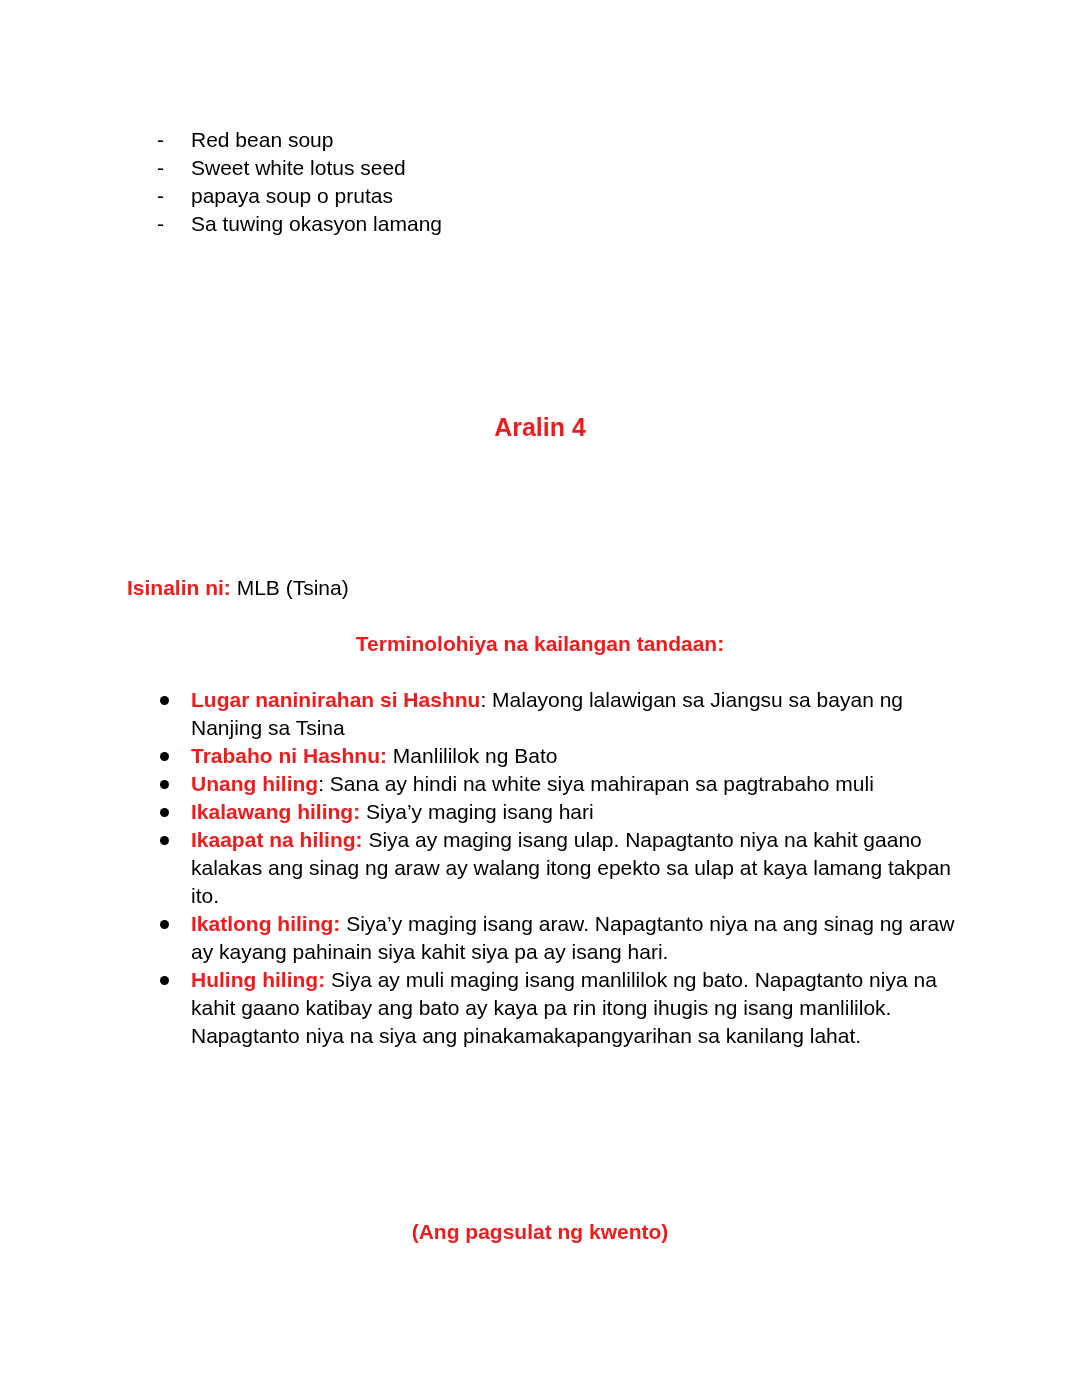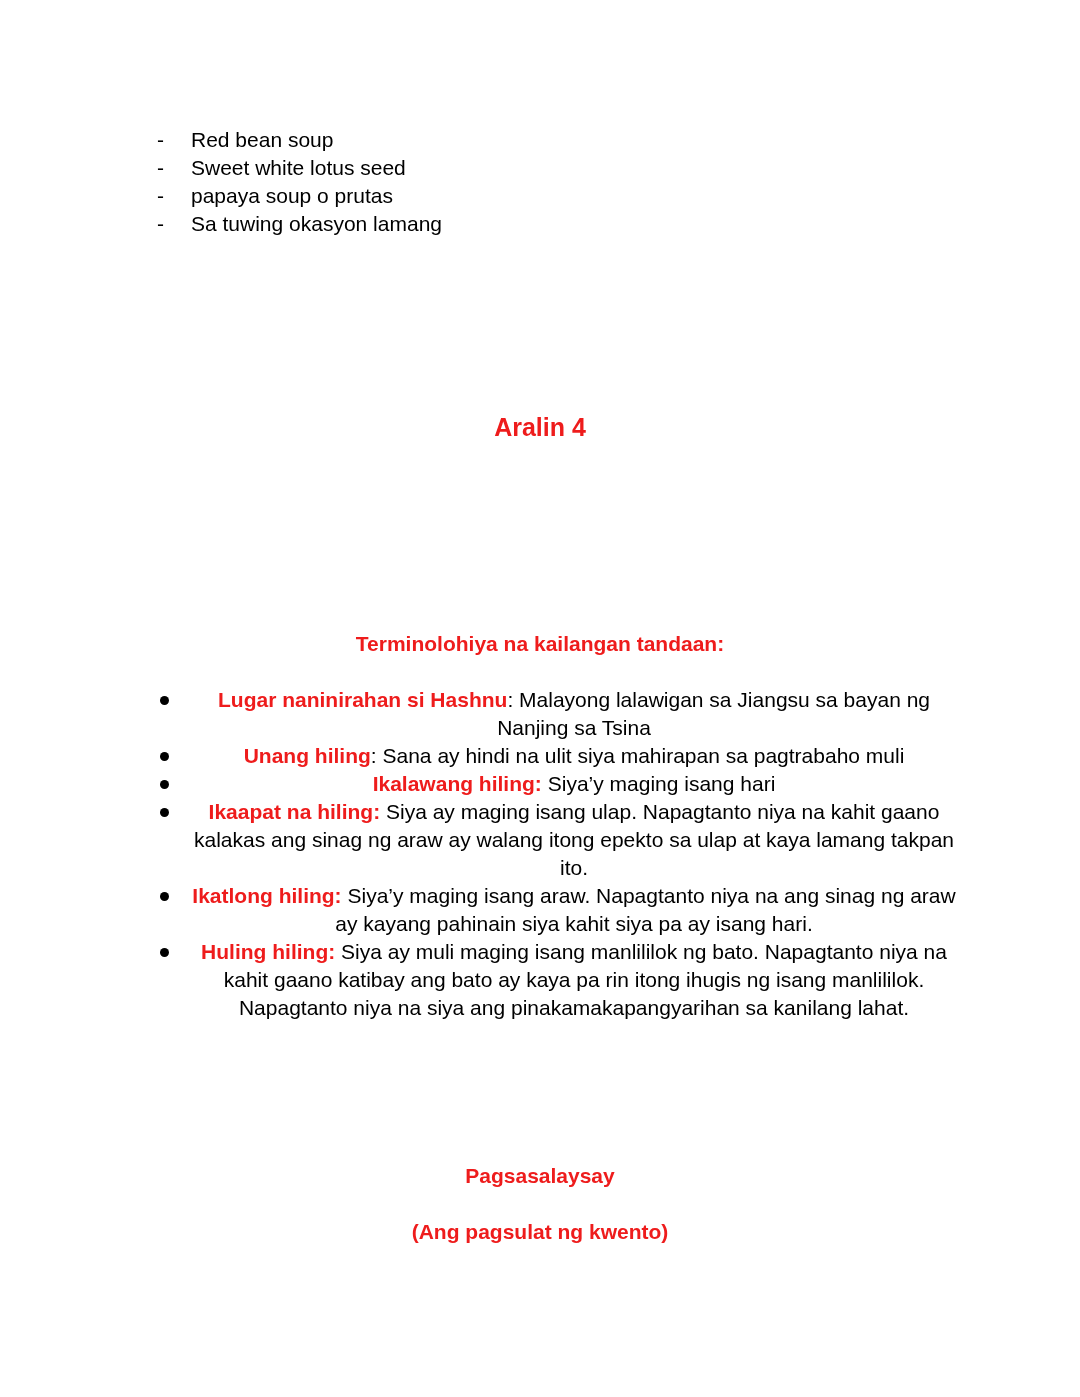--- a/index.html
+++ b/index.html
@@ -80,21 +80,20 @@
     .bullet-list {
       position: absolute;
       left: 157px;
       top: 686px;
       width: 800px;
       margin: 0;
       padding: 0;
       list-style: none;
       font-size: 21px;
       line-height: 28px;
-      text-align: center;
     }
     .bullet-list li {
       position: relative;
       padding-left: 34px;
     }
     .bullet-list .dot {
       position: absolute;
       left: 3px;
       top: 10px;
       width: 9px;
@@ -121,29 +120,32 @@
   <ul class="dash-list">
     <li><span class="dash">-</span><span>Red bean soup</span></li>
     <li><span class="dash">-</span><span>Sweet white lotus seed</span></li>
     <li><span class="dash">-</span><span>papaya soup o prutas</span></li>
     <li><span class="dash">-</span><span>Sa tuwing okasyon lamang</span></li>
   </ul>
 
   <div class="centered title">Aralin 4</div>
 
 
+  <div class="translator">
+    <span class="red-bold">Isinalin ni:</span><span> MLB (Tsina)</span>
+  </div>
 
   <div class="centered terms-heading">Terminolohiya na kailangan tandaan:</div>
 
   <ul class="bullet-list">
     <li><span class="dot"></span><span class="red-bold">Lugar naninirahan si Hashnu</span><span>: </span><span>Malayong lalawigan sa Jiangsu sa bayan ng Nanjing sa Tsina</span></li>
-    <li><span class="dot"></span><span class="red-bold">Unang hiling</span><span>: </span><span>Sana ay hindi na ulit siya mahirapan sa pagtrabaho muli</span></li>
+    <li><span class="dot"></span><span class="red-bold">Trabaho ni Hashnu:</span><span> </span><span>Manlililok ng Bato</span></li>
+    <li><span class="dot"></span><span class="red-bold">Unang hiling</span><span>: </span><span>Sana ay hindi na white siya mahirapan sa pagtrabaho muli</span></li>
     <li><span class="dot"></span><span class="red-bold">Ikalawang hiling:</span><span> </span><span>Siya’y maging isang hari</span></li>
     <li><span class="dot"></span><span class="red-bold">Ikaapat na hiling:</span><span> </span><span>Siya ay maging isang ulap. Napagtanto niya na kahit gaano kalakas ang sinag ng araw ay walang itong epekto sa ulap at kaya lamang takpan ito.</span></li>
     <li><span class="dot"></span><span class="red-bold">Ikatlong hiling:</span><span> </span><span>Siya’y maging isang araw. Napagtanto niya na ang sinag ng araw ay kayang pahinain siya kahit siya pa ay isang hari.</span></li>
     <li><span class="dot"></span><span class="red-bold">Huling hiling:</span><span> </span><span>Siya ay muli maging isang manlililok ng bato. Napagtanto niya na kahit gaano katibay ang bato ay kaya pa rin itong ihugis ng isang manlililok. Napagtanto niya na siya ang pinakamakapangyarihan sa kanilang lahat.</span></li>
   </ul>
 
-  <div class="centered section-heading">Pagsasalaysay</div>
 
   <div class="centered section-sub">(Ang pagsulat ng kwento)</div>
 
 </div>
 
 </body></html>

